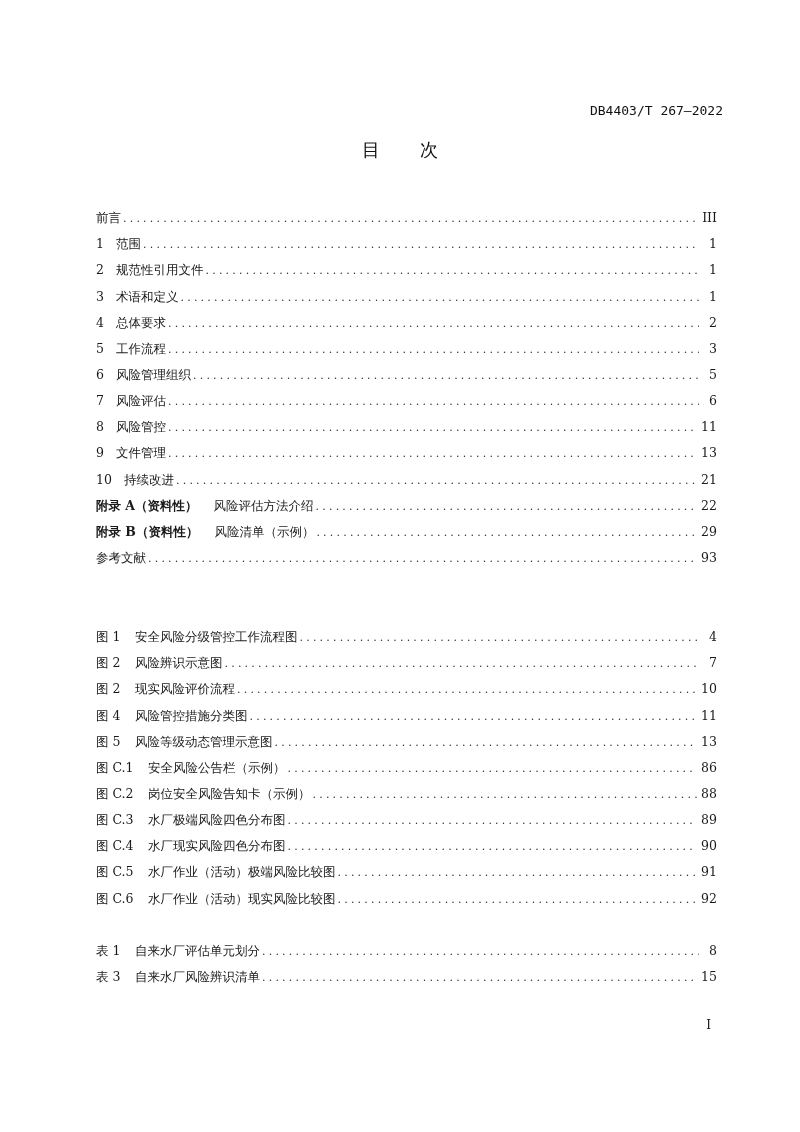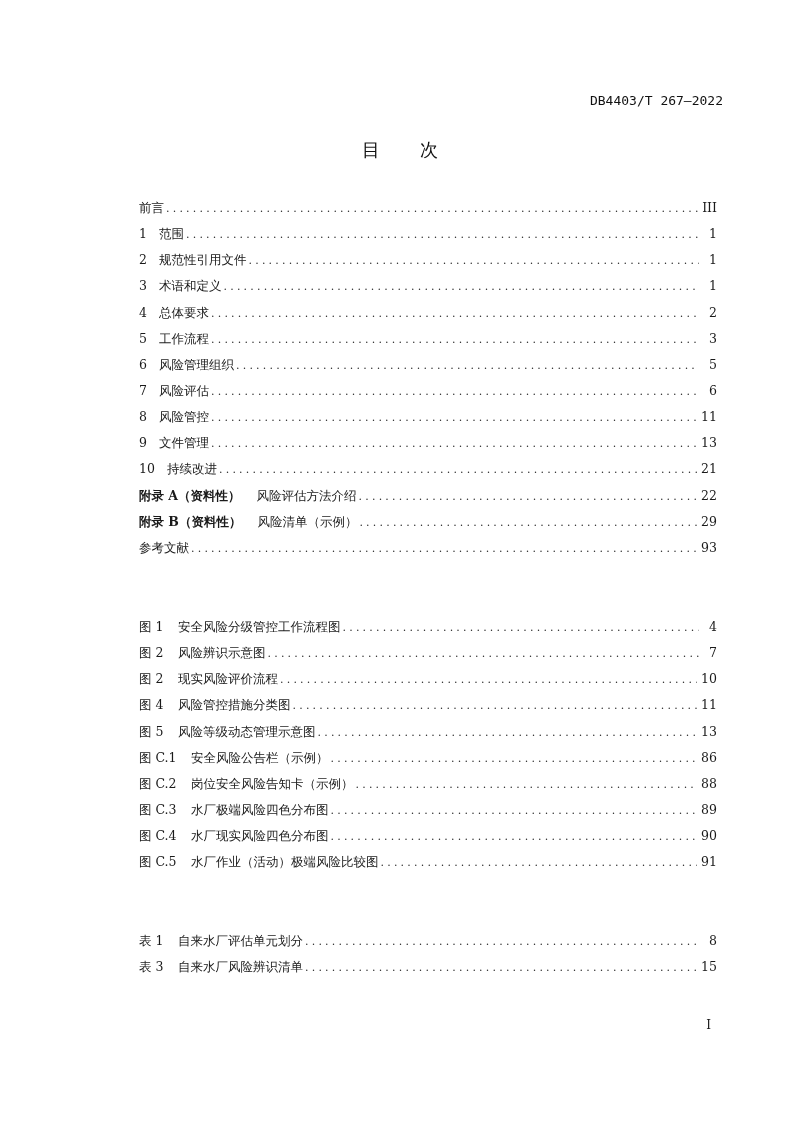--- a/index.html
+++ b/index.html
@@ -10,21 +10,21 @@
     body {
       width: 800px;
       height: 1132px;
       position: relative;
       overflow: hidden;
       font-family: "DejaVu Serif", "Liberation Serif", serif;
       color: #1a1a1a;
     }
     .doc-code {
       position: absolute;
-      top: 93px;
+      top: 103px;
       right: 77px;
       font-family: "DejaVu Sans Mono", "Liberation Mono", monospace;
       font-size: 13px;
       letter-spacing: 0px;
       color: #111;
     }
     .page-title {
       position: absolute;
       top: 138px;
       left: 0;
@@ -38,26 +38,25 @@
     .page-title .t1 { margin-right: 40px; }
     .toc {
       position: absolute;
       left: 96px;
       width: 621px;
     }
     .toc-group { margin: 0; padding: 0; }
     .toc-row {
       height: 26.15px;
       display: flex;
-      align-items: flex-start;
+      align-items: flex-end;
       font-size: 12.5px;
       line-height: 16px;
       white-space: nowrap;
       cursor: pointer;
-      margin-left: 43px;
     }
     .toc-num {
       display: inline-block;
       flex: 0 0 auto;
     }
     .toc-title {
       flex: 0 0 auto;
     }
     .toc-dots {
       flex: 1 1 auto;
@@ -239,20 +238,26 @@
     <span class="toc-title">水厂现实风险四色分布图</span>
     <span class="toc-dots"></span>
     <span class="toc-page">90</span>
   </div>
   <div class="toc-row">
     <span class="toc-num wide">图 C.5</span>
     <span class="toc-title">水厂作业（活动）极端风险比较图</span>
     <span class="toc-dots"></span>
     <span class="toc-page">91</span>
   </div>
+  <div class="toc-row">
+    <span class="toc-num wide">图 C.6</span>
+    <span class="toc-title">水厂作业（活动）现实风险比较图</span>
+    <span class="toc-dots"></span>
+    <span class="toc-page">92</span>
+  </div>
 </div>
 
 <div class="toc toc-group g-tab" style="top:933px;">
   <div class="toc-row">
     <span class="toc-num">表 1</span>
     <span class="toc-title">自来水厂评估单元划分</span>
     <span class="toc-dots"></span>
     <span class="toc-page">8</span>
   </div>
   <div class="toc-row">

